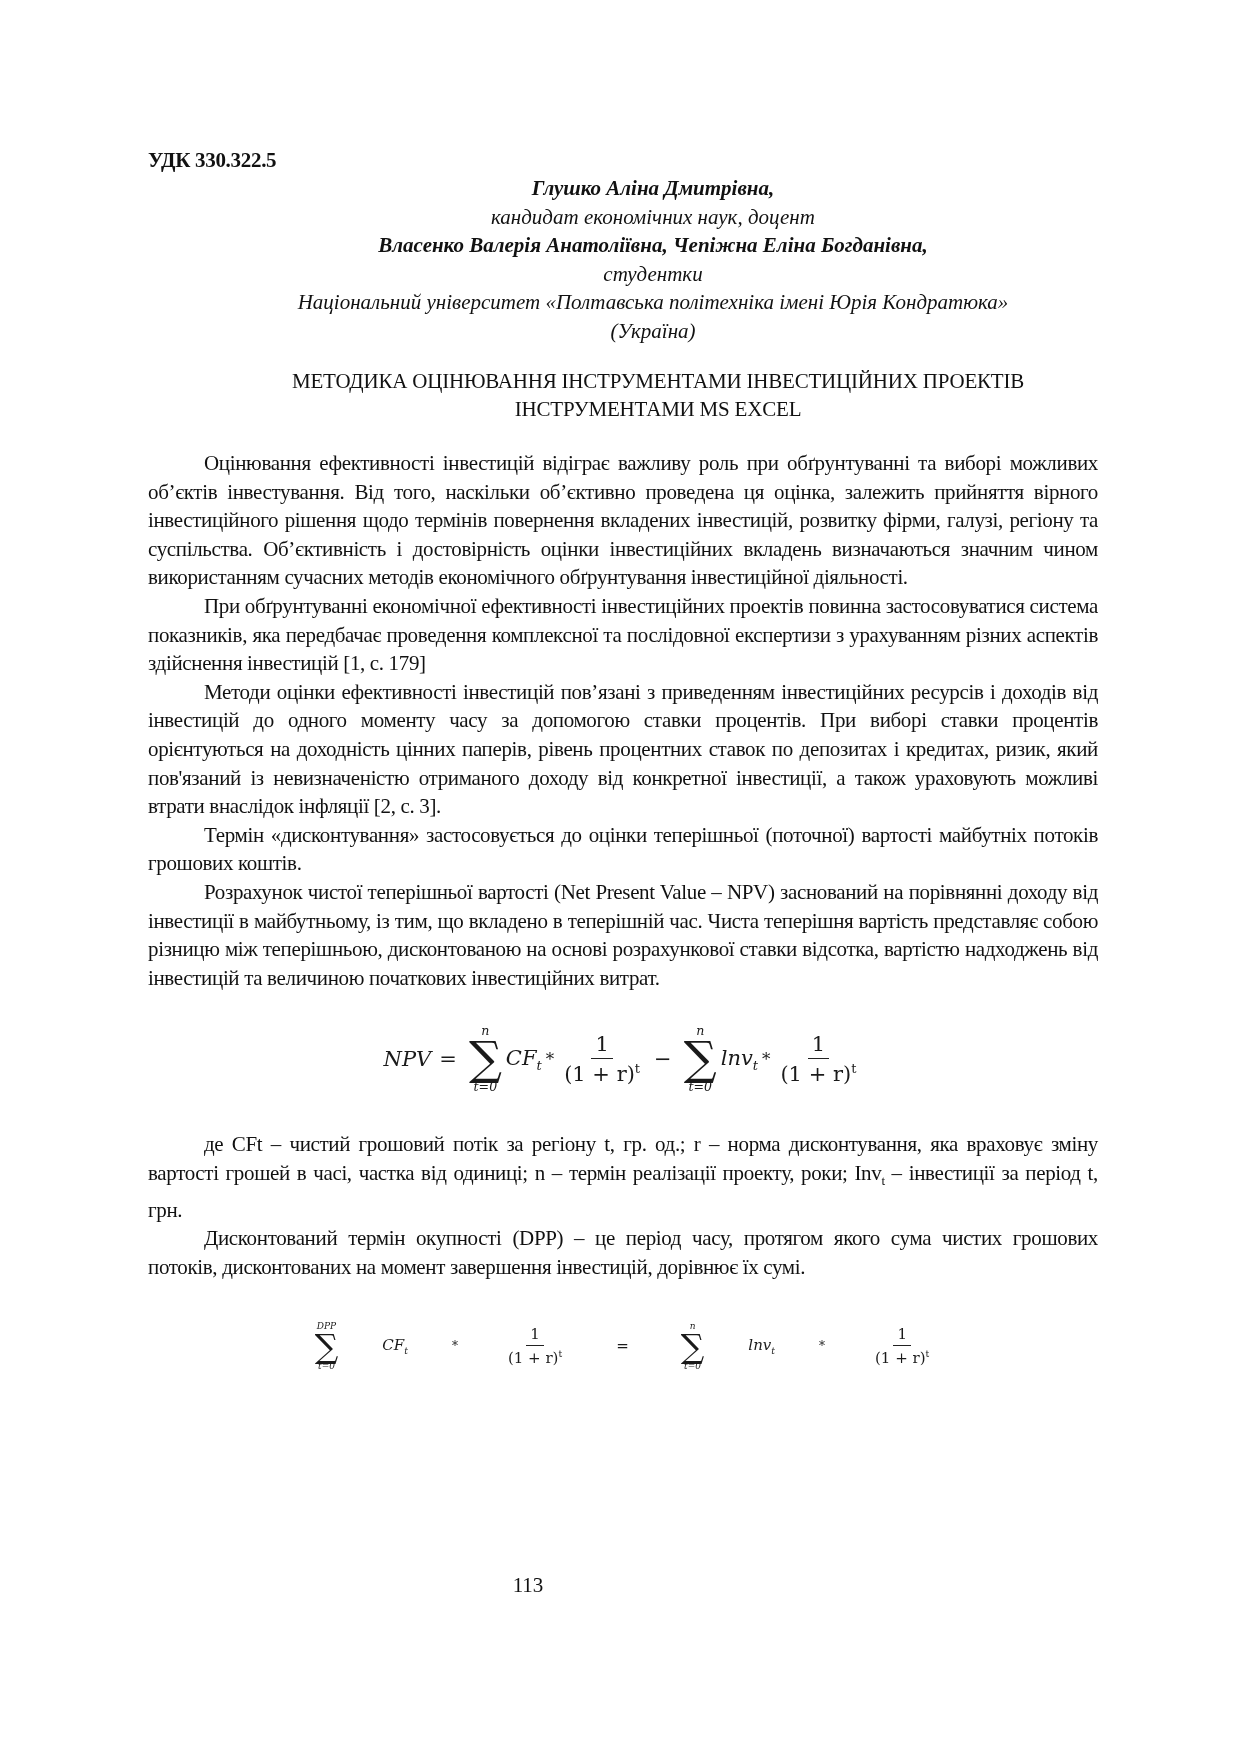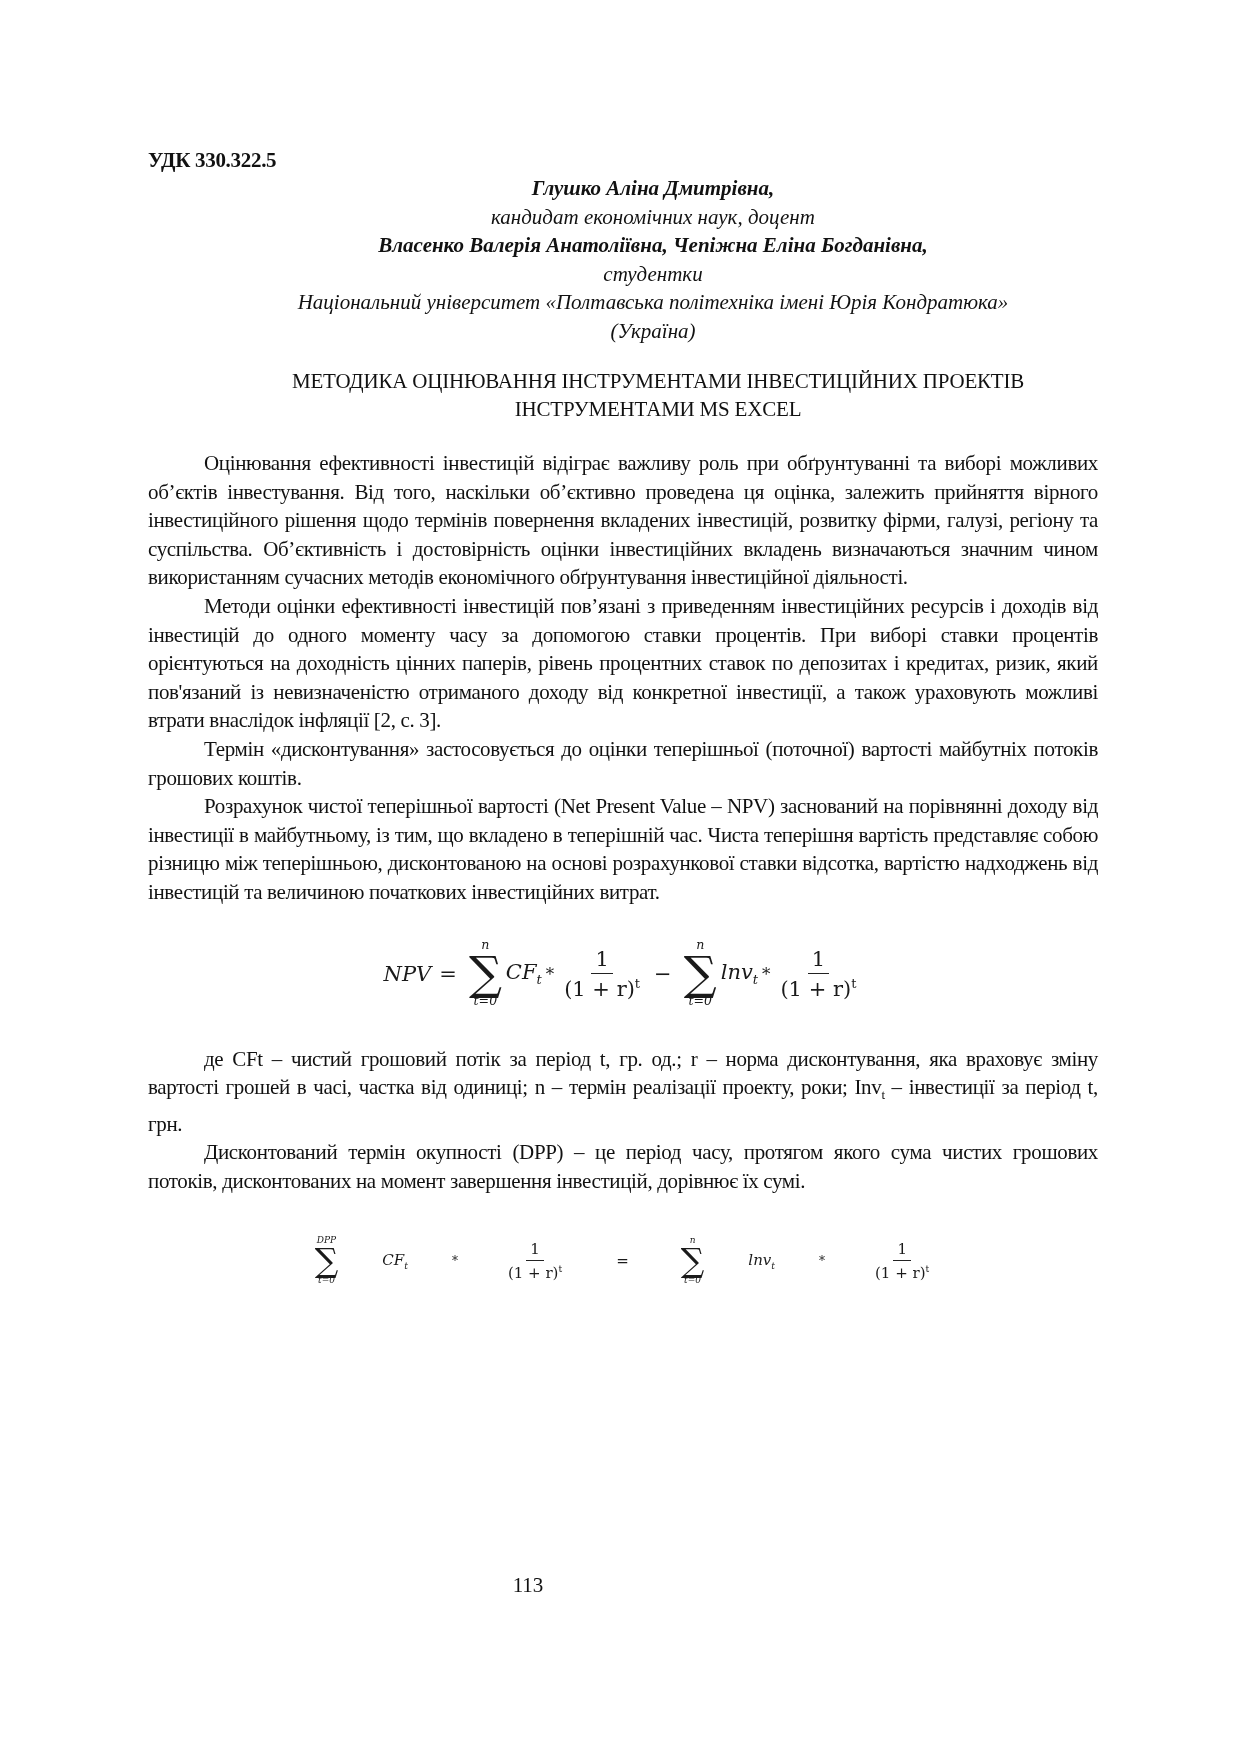--- a/index.html
+++ b/index.html
@@ -42,20 +42,21 @@
     <div style="padding-left:60px;">(Україна)</div>
   </div>
 
   <div class="title">
     <div>МЕТОДИКА ОЦІНЮВАННЯ ІНСТРУМЕНТАМИ ІНВЕСТИЦІЙНИХ ПРОЕКТІВ</div>
     <div>ІНСТРУМЕНТАМИ MS EXCEL</div>
   </div>
 
   <div class="body-text">
     <p class="para">Оцінювання ефективності інвестицій відіграє важливу роль при обґрунтуванні та виборі можливих об’єктів інвестування. Від того, наскільки об’єктивно проведена ця оцінка, залежить прийняття вірного інвестиційного рішення щодо термінів повернення вкладених інвестицій, розвитку фірми, галузі, регіону та суспільства. Об’єктивність і достовірність оцінки інвестиційних вкладень визначаються значним чином використанням сучасних методів економічного обґрунтування інвестиційної діяльності.</p>
+    <p class="para">При обґрунтуванні економічної ефективності інвестиційних проектів повинна застосовуватися система показників, яка передбачає проведення комплексної та послідовної експертизи з урахуванням різних аспектів здійснення інвестицій [1, с. 179]</p>
     <p class="para">Методи оцінки ефективності інвестицій пов’язані з приведенням інвестиційних ресурсів і доходів від інвестицій до одного моменту часу за допомогою ставки процентів. При виборі ставки процентів орієнтуються на доходність цінних паперів, рівень процентних ставок по депозитах і кредитах, ризик, який пов'язаний із невизначеністю отриманого доходу від конкретної інвестиції, а також ураховують можливі втрати внаслідок інфляції [2, с. 3].</p>
     <p class="para">Термін «дисконтування» застосовується до оцінки теперішньої (поточної) вартості майбутніх потоків грошових коштів.</p>
     <p class="para">Розрахунок чистої теперішньої вартості (Net Present Value – NPV) заснований на порівнянні доходу від інвестиції в майбутньому, із тим, що вкладено в теперішній час. Чиста теперішня вартість представляє собою різницю між теперішньою, дисконтованою на основі розрахункової ставки відсотка, вартістю надходжень від інвестицій та величиною початкових інвестиційних витрат.</p>
 
     <div class="formula formula-npv">
       <span>NPV</span>
       <span class="op">=</span>
       <span class="sum">
         <span class="lim">n</span>
         <span class="sig">∑</span>
@@ -74,21 +75,21 @@
         <span class="lim">t=0</span>
       </span>
       <span><span>lnv</span><sub>t</sub></span>
       <span class="small-op">*</span>
       <span class="frac">
         <span class="num">1</span>
         <span class="den"><span>(1 + r)</span><sup>t</sup></span>
       </span>
     </div>
 
-    <p class="para"><span>де CFt – чистий грошовий потік за період t, гр. од.; r – норма дисконтування, яка враховує зміну вартості грошей в часі, частка від одиниці; n – термін реалізації проекту, роки; Inv</span><sub>t</sub><span> – інвестиції за період t, грн.</span></p>
+    <p class="para"><span>де CFt – чистий грошовий потік за регіону t, гр. од.; r – норма дисконтування, яка враховує зміну вартості грошей в часі, частка від одиниці; n – термін реалізації проекту, роки; Inv</span><sub>t</sub><span> – інвестиції за період t, грн.</span></p>
     <p class="para">Дисконтований термін окупності (DPP) – це період часу, протягом якого сума чистих грошових потоків, дисконтованих на момент завершення інвестицій, дорівнює їх сумі.</p>
 
     <div class="formula formula-dpp">
       <span class="sum">
         <span class="lim">DPP</span>
         <span class="sig">∑</span>
         <span class="lim">t=0</span>
       </span>
       <span><span>CF</span><sub>t</sub></span>
       <span class="small-op">*</span>

